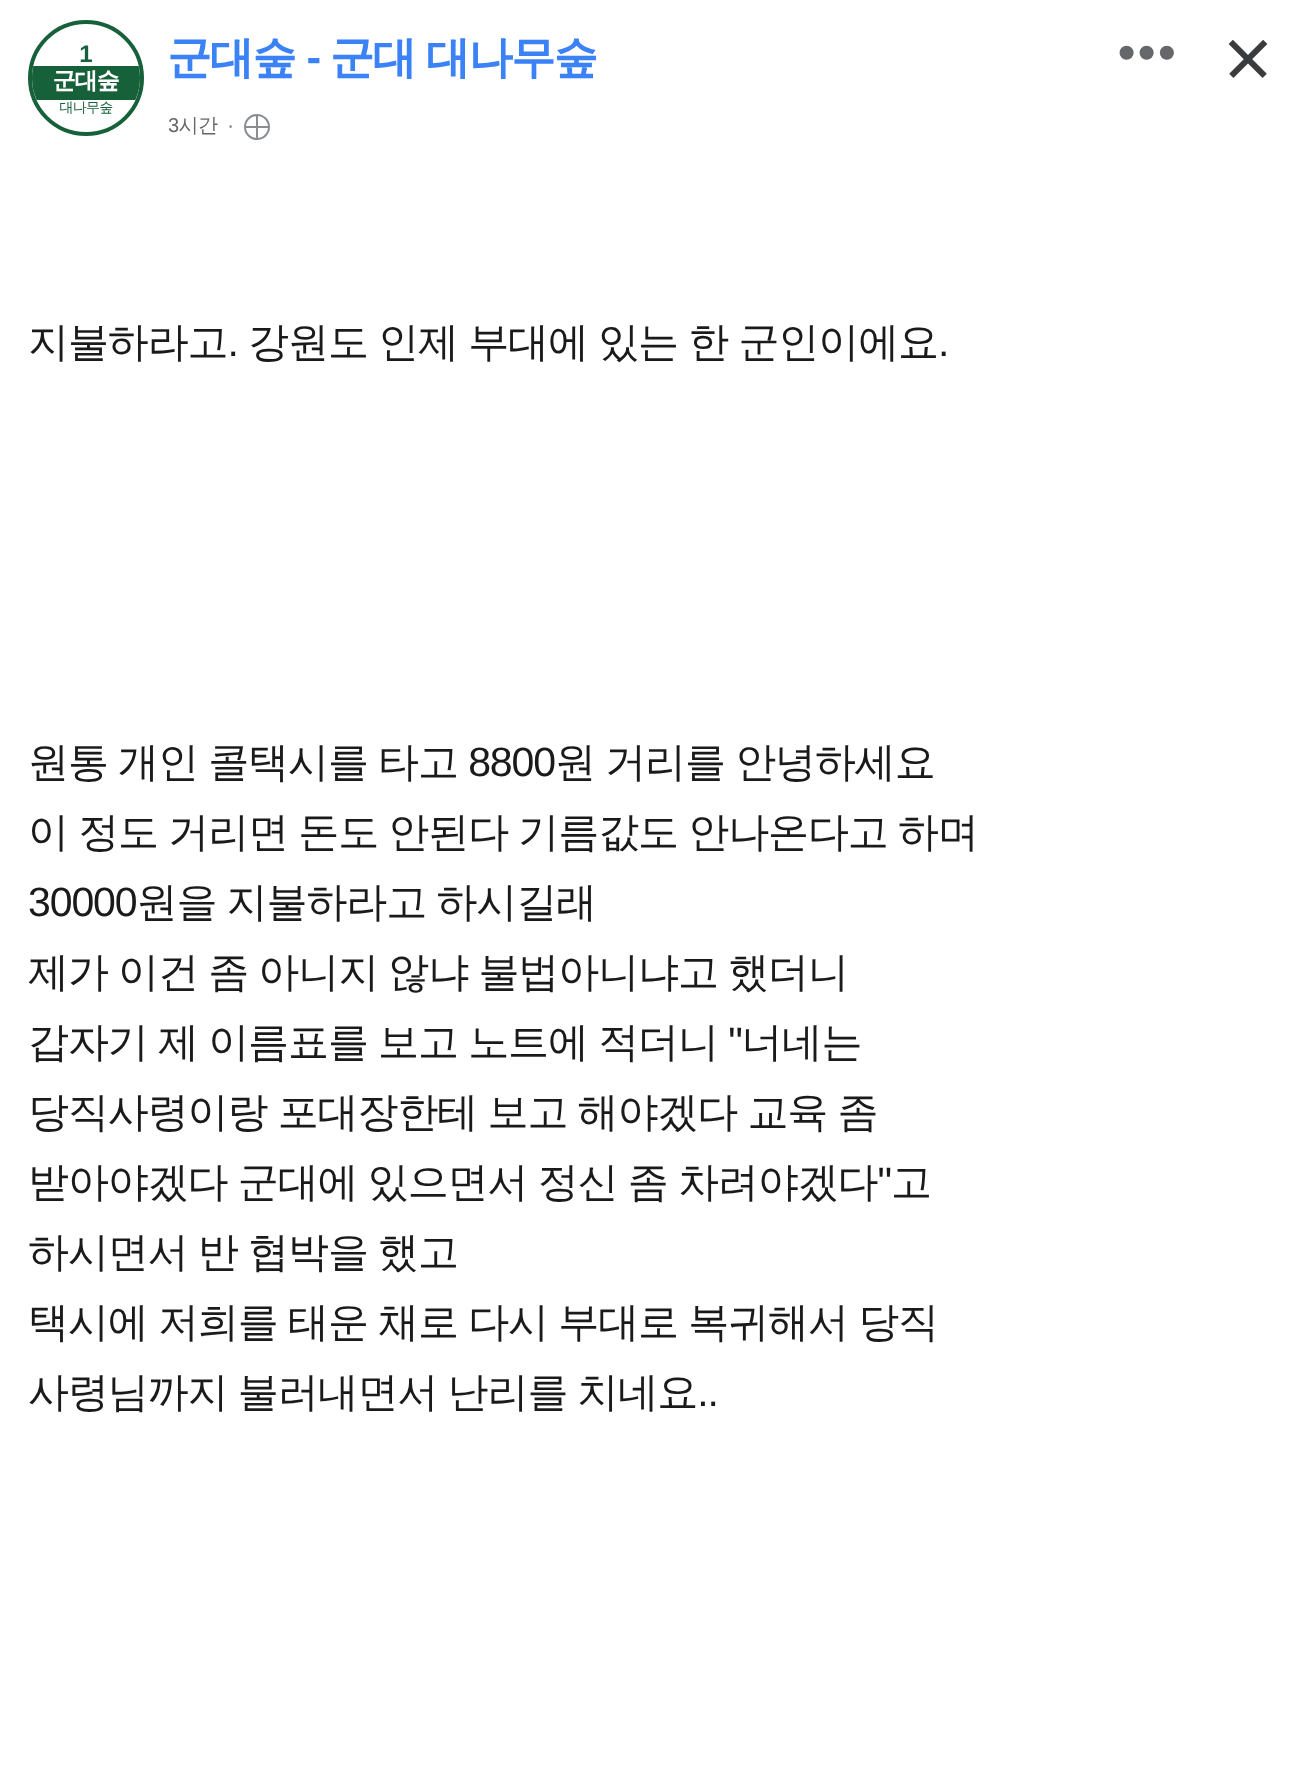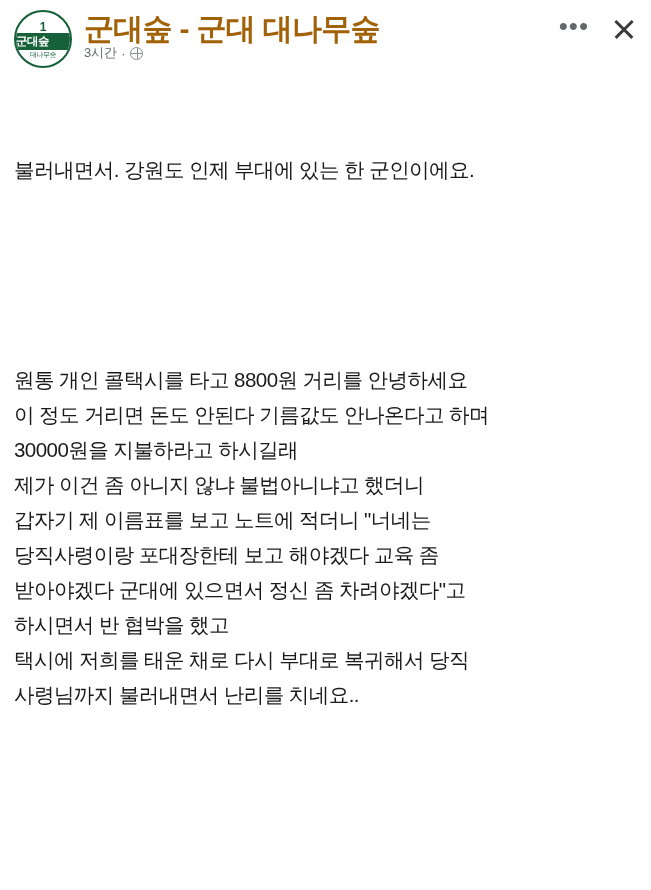--- a/index.html
+++ b/index.html
@@ -54,49 +54,50 @@
     color: #17613a;
     line-height: 11px;
     margin-top: 3px;
   }
   .avatar .av-main {
     font-size: 11.5px;
     font-weight: bold;
     color: #ffffff;
     background: #17613a;
     width: 100%;
+    text-align: center;
     line-height: 17px;
     letter-spacing: -0.5px;
   }
   .avatar .av-sub {
     font-size: 7px;
     color: #17613a;
     line-height: 10px;
     letter-spacing: -0.4px;
   }
   .header-text {
     flex: 1 1 auto;
     padding-left: 12px;
     min-width: 0;
   }
   .page-name {
-    font-size: 30px;
+    font-size: 22px;
     font-weight: bold;
-    color: #a16207;
+    color: #3b82f6;
     letter-spacing: -0.7px;
     line-height: 30px;
     margin-top: 6px;
     white-space: nowrap;
   }
   .meta-row {
     display: flex;
     align-items: center;
-    margin-top: 0;
+    margin-top: 12px;
     color: #65676b;
-    font-size: 13px;
+    font-size: 10px;
     letter-spacing: -0.3px;
   }
   .meta-row .sep {
     margin: 0 5px;
   }
   .globe-icon {
     display: inline-block;
     width: 13px;
     height: 13px;
     border-radius: 50%;
@@ -190,21 +191,21 @@
       </div>
     </div>
 
     <div class="header-actions">
       <div class="dots-icon">•••</div>
       <div class="close-icon"></div>
     </div>
   </div>
 
   <div class="post-body">
-    <div class="para">불러내면서. 강원도 인제 부대에 있는 한 군인이에요.</div>
+    <div class="para">지불하라고. 강원도 인제 부대에 있는 한 군인이에요.</div>
     <div class="blank-line"></div>
     <div class="para">원통 개인 콜택시를 타고 8800원 거리를 안녕하세요
 이 정도 거리면 돈도 안된다 기름값도 안나온다고 하며
 30000원을 지불하라고 하시길래
 제가 이건 좀 아니지 않냐 불법아니냐고 했더니
 갑자기 제 이름표를 보고 노트에 적더니 "너네는
 당직사령이랑 포대장한테 보고 해야겠다 교육 좀
 받아야겠다 군대에 있으면서 정신 좀 차려야겠다"고
 하시면서 반 협박을 했고
 택시에 저희를 태운 채로 다시 부대로 복귀해서 당직

